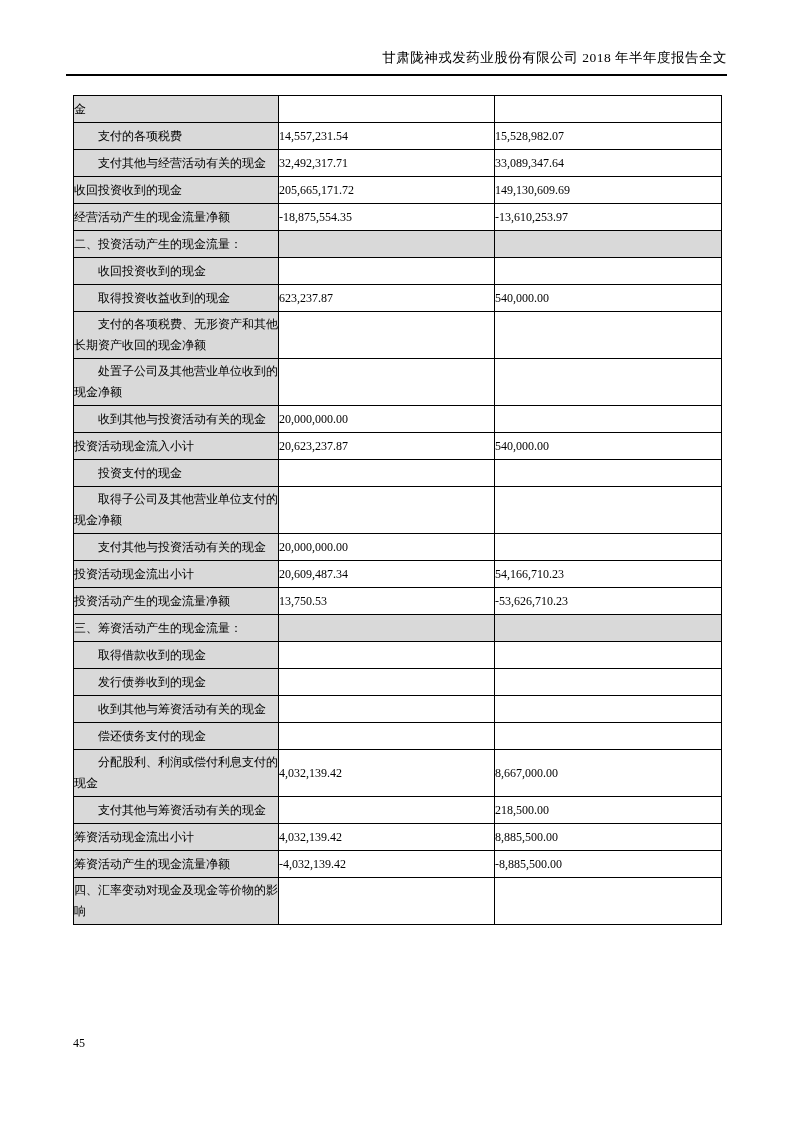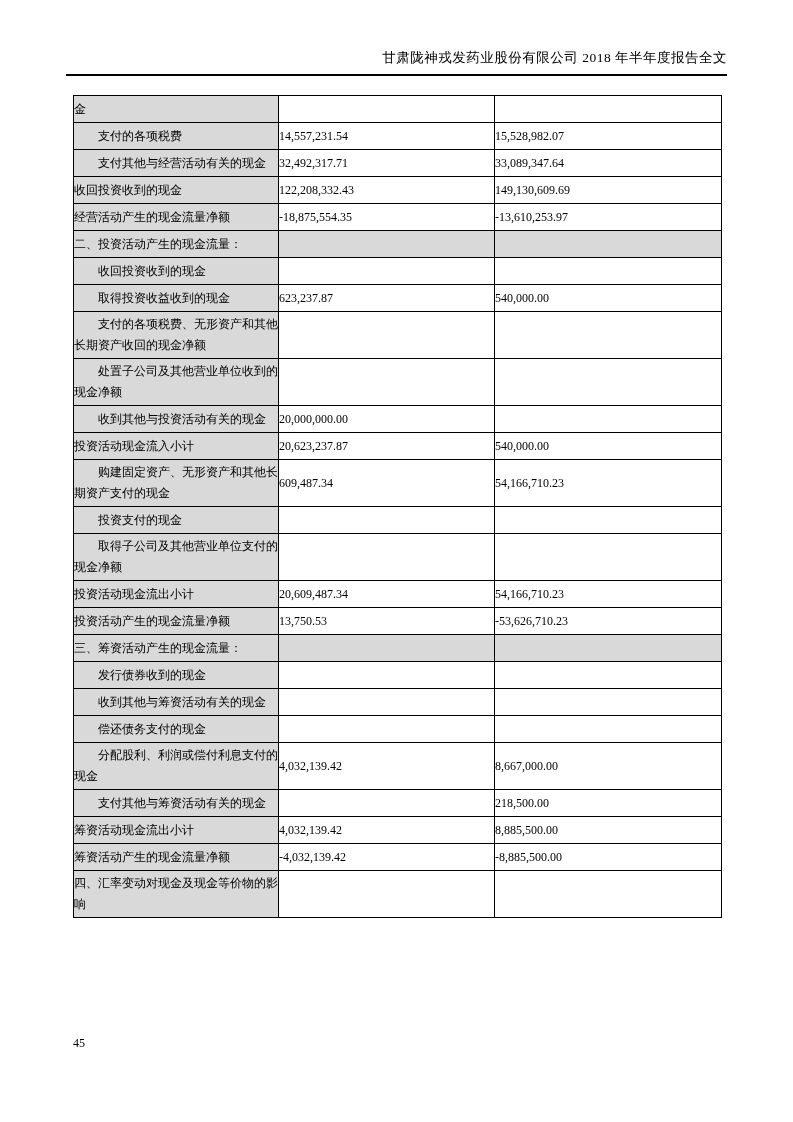--- a/index.html
+++ b/index.html
@@ -102,21 +102,21 @@
           <td class="num">14,557,231.54</td>
           <td class="num">15,528,982.07</td>
         </tr>
         <tr>
           <td class="lbl ind">支付其他与经营活动有关的现金</td>
           <td class="num">32,492,317.71</td>
           <td class="num">33,089,347.64</td>
         </tr>
         <tr>
           <td class="lbl">收回投资收到的现金</td>
-          <td class="num">122,208,332.43</td>
+          <td class="num">205,665,171.72</td>
           <td class="num">149,130,609.69</td>
         </tr>
         <tr>
           <td class="lbl">经营活动产生的现金流量净额</td>
           <td class="num">-18,875,554.35</td>
           <td class="num">-13,610,253.97</td>
         </tr>
         <tr class="section">
           <td class="lbl">二、投资活动产生的现金流量：</td>
           <td class="num"></td>
@@ -146,50 +146,55 @@
           <td class="lbl ind">收到其他与投资活动有关的现金</td>
           <td class="num">20,000,000.00</td>
           <td class="num"></td>
         </tr>
         <tr>
           <td class="lbl">投资活动现金流入小计</td>
           <td class="num">20,623,237.87</td>
           <td class="num">540,000.00</td>
         </tr>
         <tr>
-          <td class="lbl ind">购建固定资产、无形资产和其他长期资产支付的现金</td>
-          <td class="num">609,487.34</td>
-          <td class="num">54,166,710.23</td>
-        </tr>
-        <tr>
           <td class="lbl ind">投资支付的现金</td>
           <td class="num"></td>
           <td class="num"></td>
         </tr>
         <tr>
           <td class="lbl ind">取得子公司及其他营业单位支付的现金净额</td>
           <td class="num"></td>
+          <td class="num"></td>
+        </tr>
+        <tr>
+          <td class="lbl ind">支付其他与投资活动有关的现金</td>
+          <td class="num">20,000,000.00</td>
           <td class="num"></td>
         </tr>
         <tr>
           <td class="lbl">投资活动现金流出小计</td>
           <td class="num">20,609,487.34</td>
           <td class="num">54,166,710.23</td>
         </tr>
         <tr>
           <td class="lbl">投资活动产生的现金流量净额</td>
           <td class="num">13,750.53</td>
           <td class="num">-53,626,710.23</td>
         </tr>
         <tr class="section">
           <td class="lbl">三、筹资活动产生的现金流量：</td>
           <td class="num"></td>
           <td class="num"></td>
         </tr>
         <tr>
+          <td class="lbl ind">取得借款收到的现金</td>
+          <td class="num"></td>
+          <td class="num"></td>
+        </tr>
+        <tr>
           <td class="lbl ind">发行债券收到的现金</td>
           <td class="num"></td>
           <td class="num"></td>
         </tr>
         <tr>
           <td class="lbl ind">收到其他与筹资活动有关的现金</td>
           <td class="num"></td>
           <td class="num"></td>
         </tr>
         <tr>

